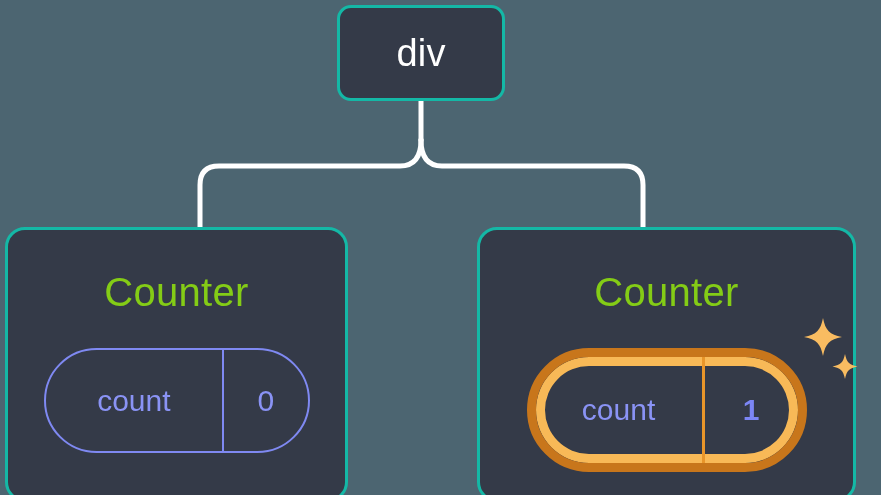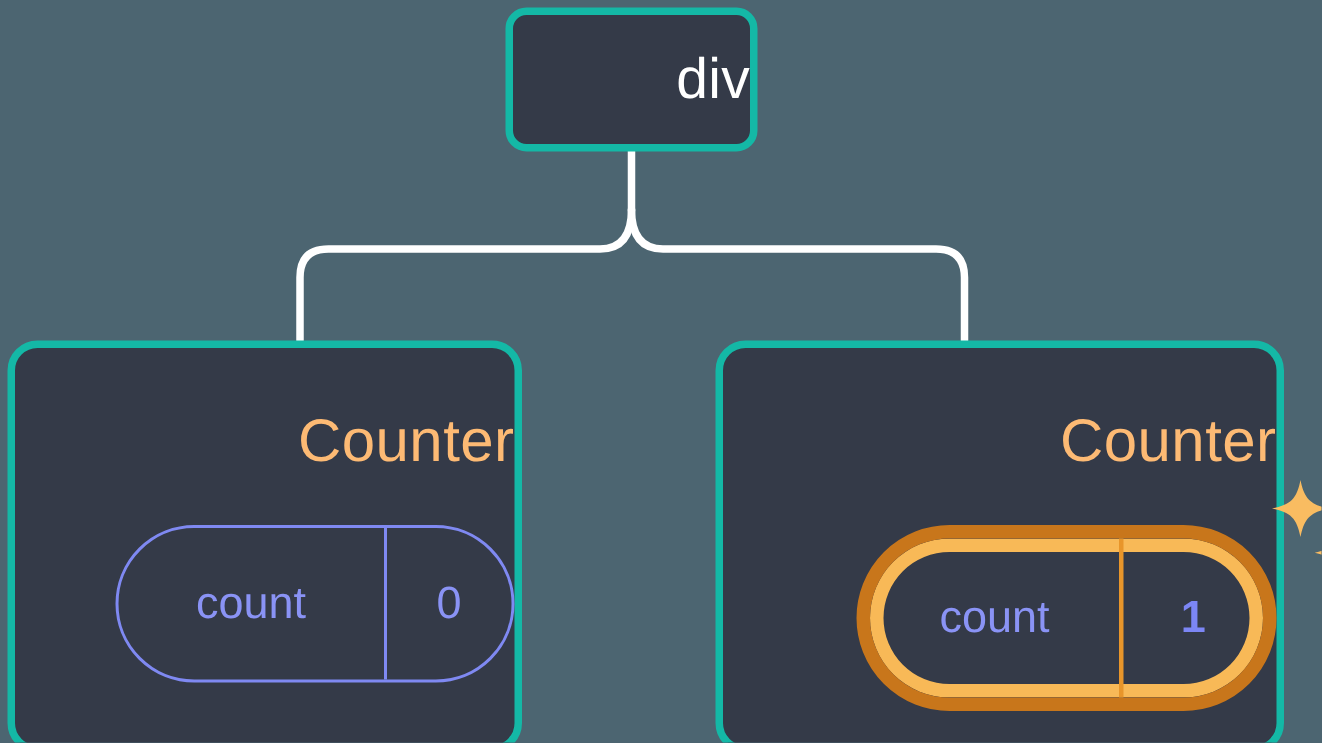--- a/index.html
+++ b/index.html
@@ -27,25 +27,25 @@
     width: 881px;
     height: 495px;
     pointer-events: none;
   }
 
   
   .node {
     position: absolute;
     box-sizing: border-box;
     background: #343a48;
-    border: 5px solid #14b8a6;
+    border: 3px solid #14b8a6;
     border-radius: 18px;
     display: flex;
     flex-direction: column;
-    align-items: flex-end;
+    align-items: center;
   }
 
   
   #node-div {
     left: 337px;
     top: 5px;
     width: 168px;
     height: 96px;
     justify-content: center;
     border-radius: 14px;
@@ -68,21 +68,21 @@
     left: 5px;
     width: 343px;
   }
   #node-counter-right {
     left: 477px;
     width: 379px;
   }
   .counter-card .node-title {
     font-size: 40px;
     line-height: 1;
-    color: #fdba74;
+    color: #84cc16;
     letter-spacing: 0.3px;
   }
 
   
   .pill-wrap {
     position: relative;
     margin-top: 36px;
   }
   .pill {
     position: relative;

